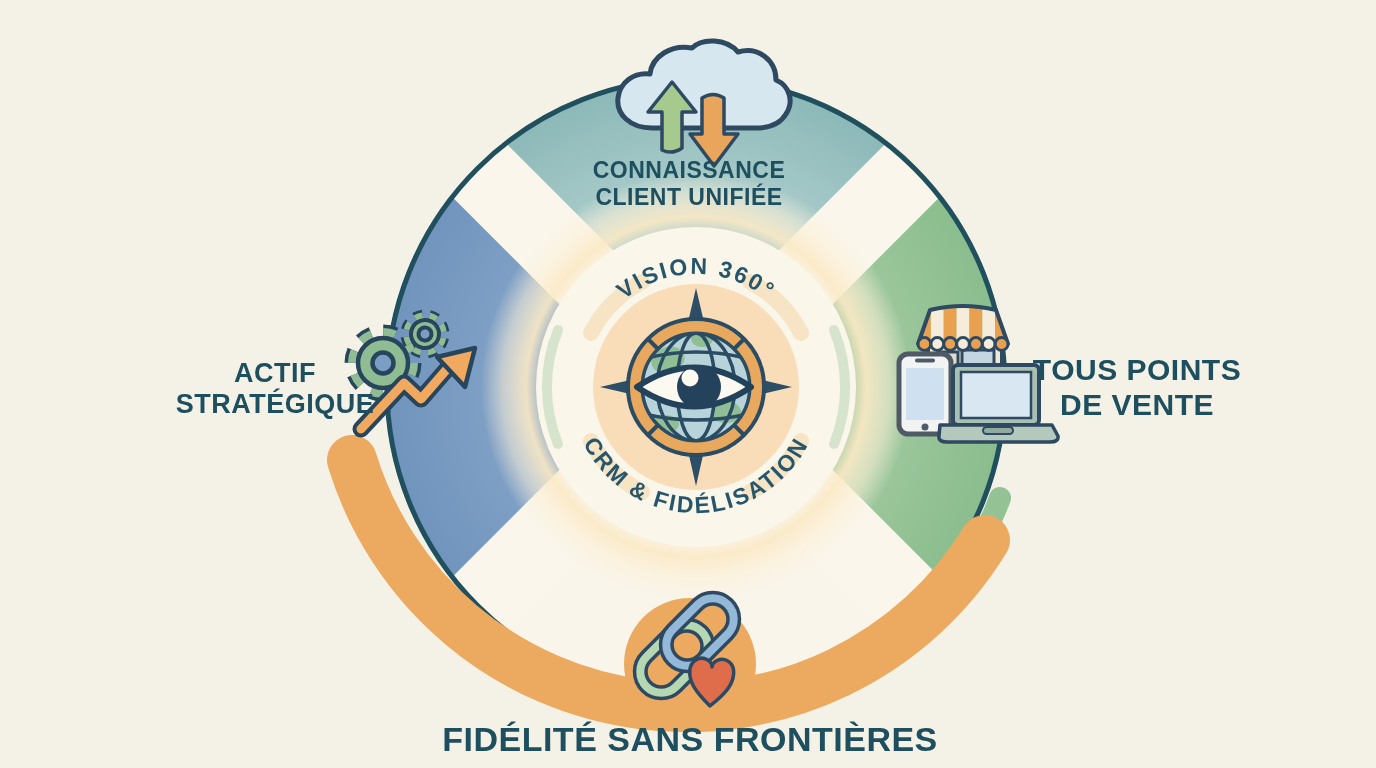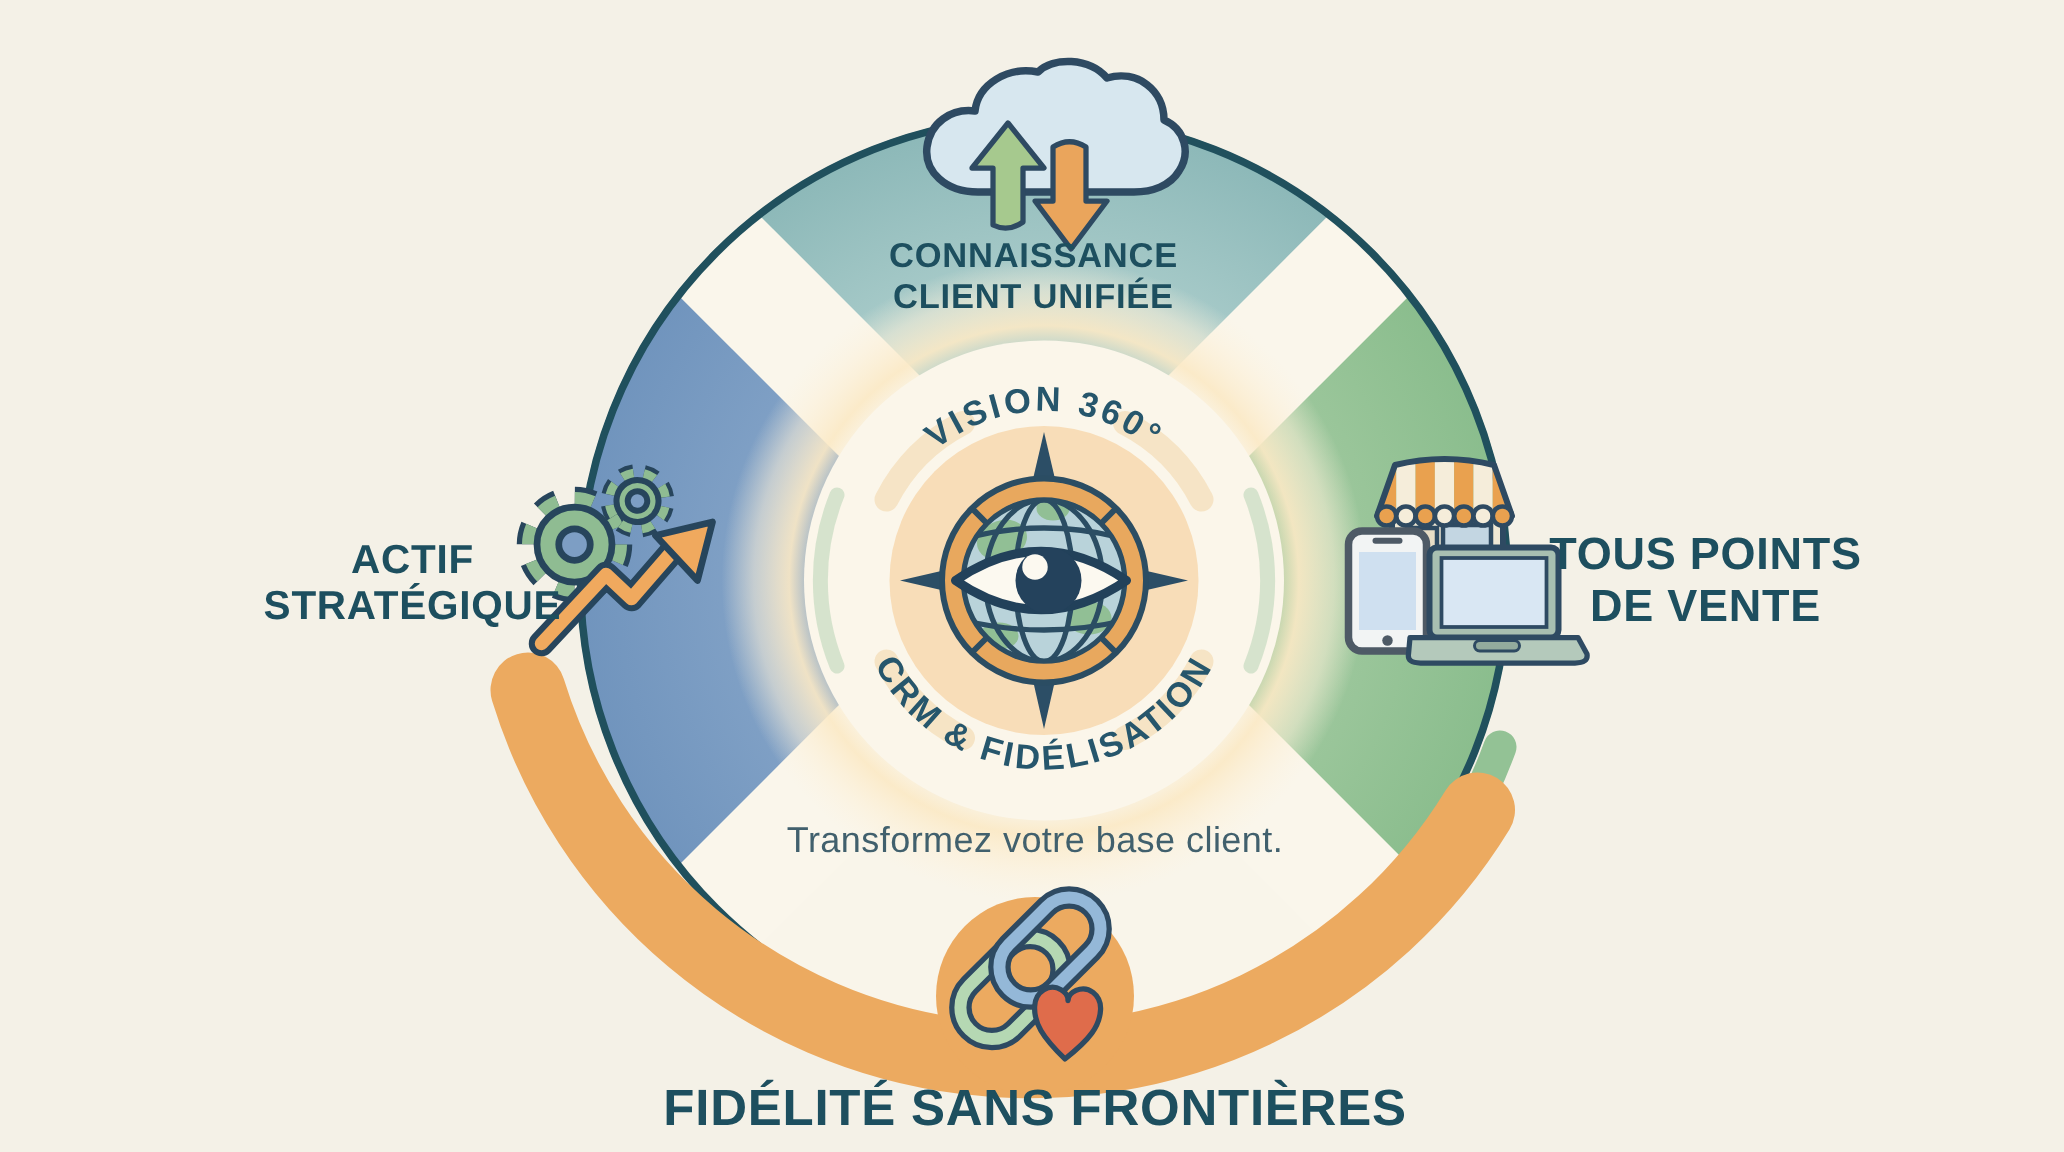--- a/index.html
+++ b/index.html
@@ -220,15 +220,14 @@
   </g>
 </svg>
 
 <div class="lbl lbl-top">CONNAISSANCE
 CLIENT UNIFIÉE</div>
 <div class="lbl lbl-left">ACTIF
 STRATÉGIQUE</div>
 <div class="lbl lbl-right">TOUS POINTS
 DE VENTE</div>
 <div class="lbl lbl-bottom">FIDÉLITÉ SANS FRONTIÈRES</div>
-<div class="tagline">Transformez votre base client.</div>
 
 </div>
 
 </body></html>

